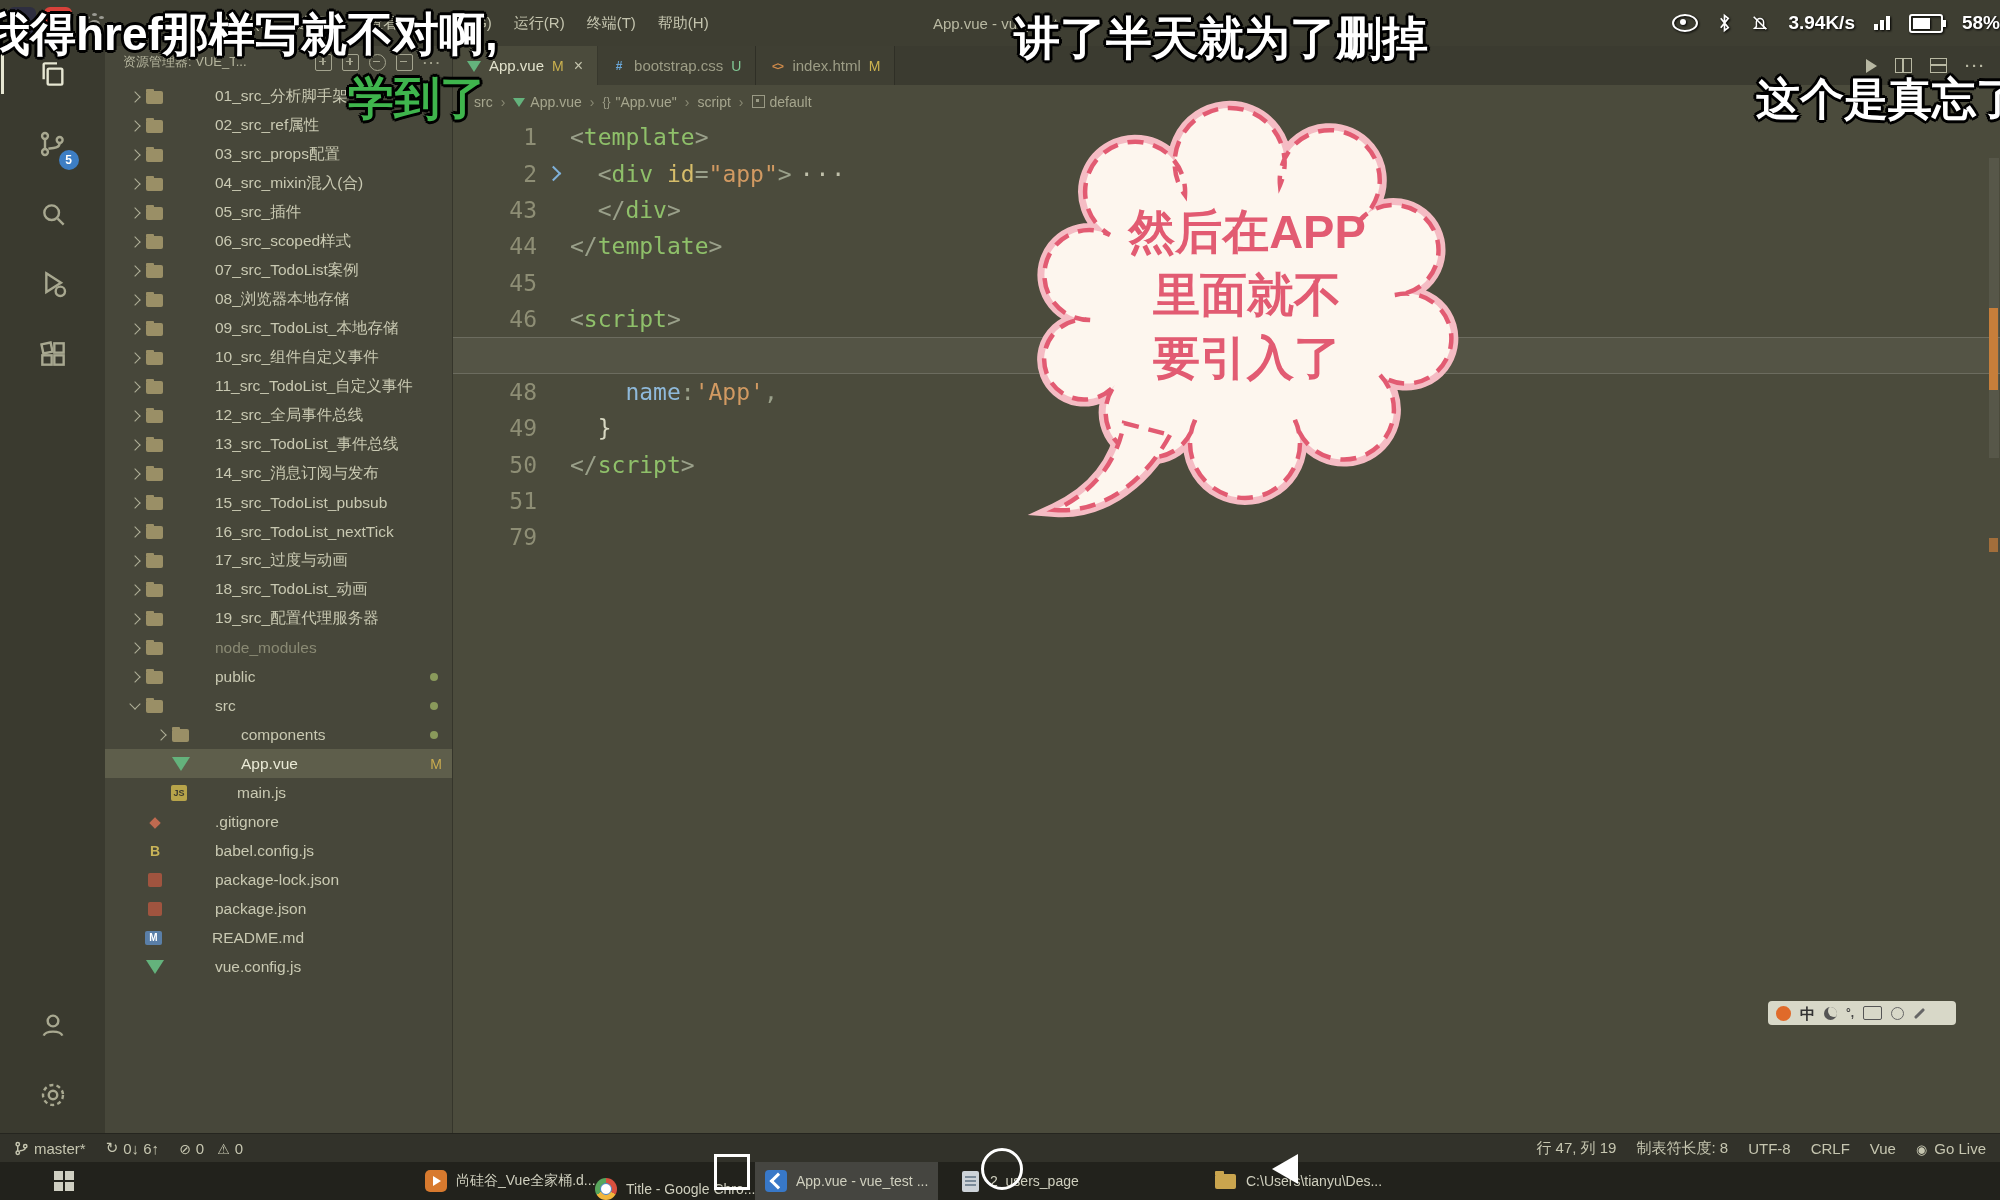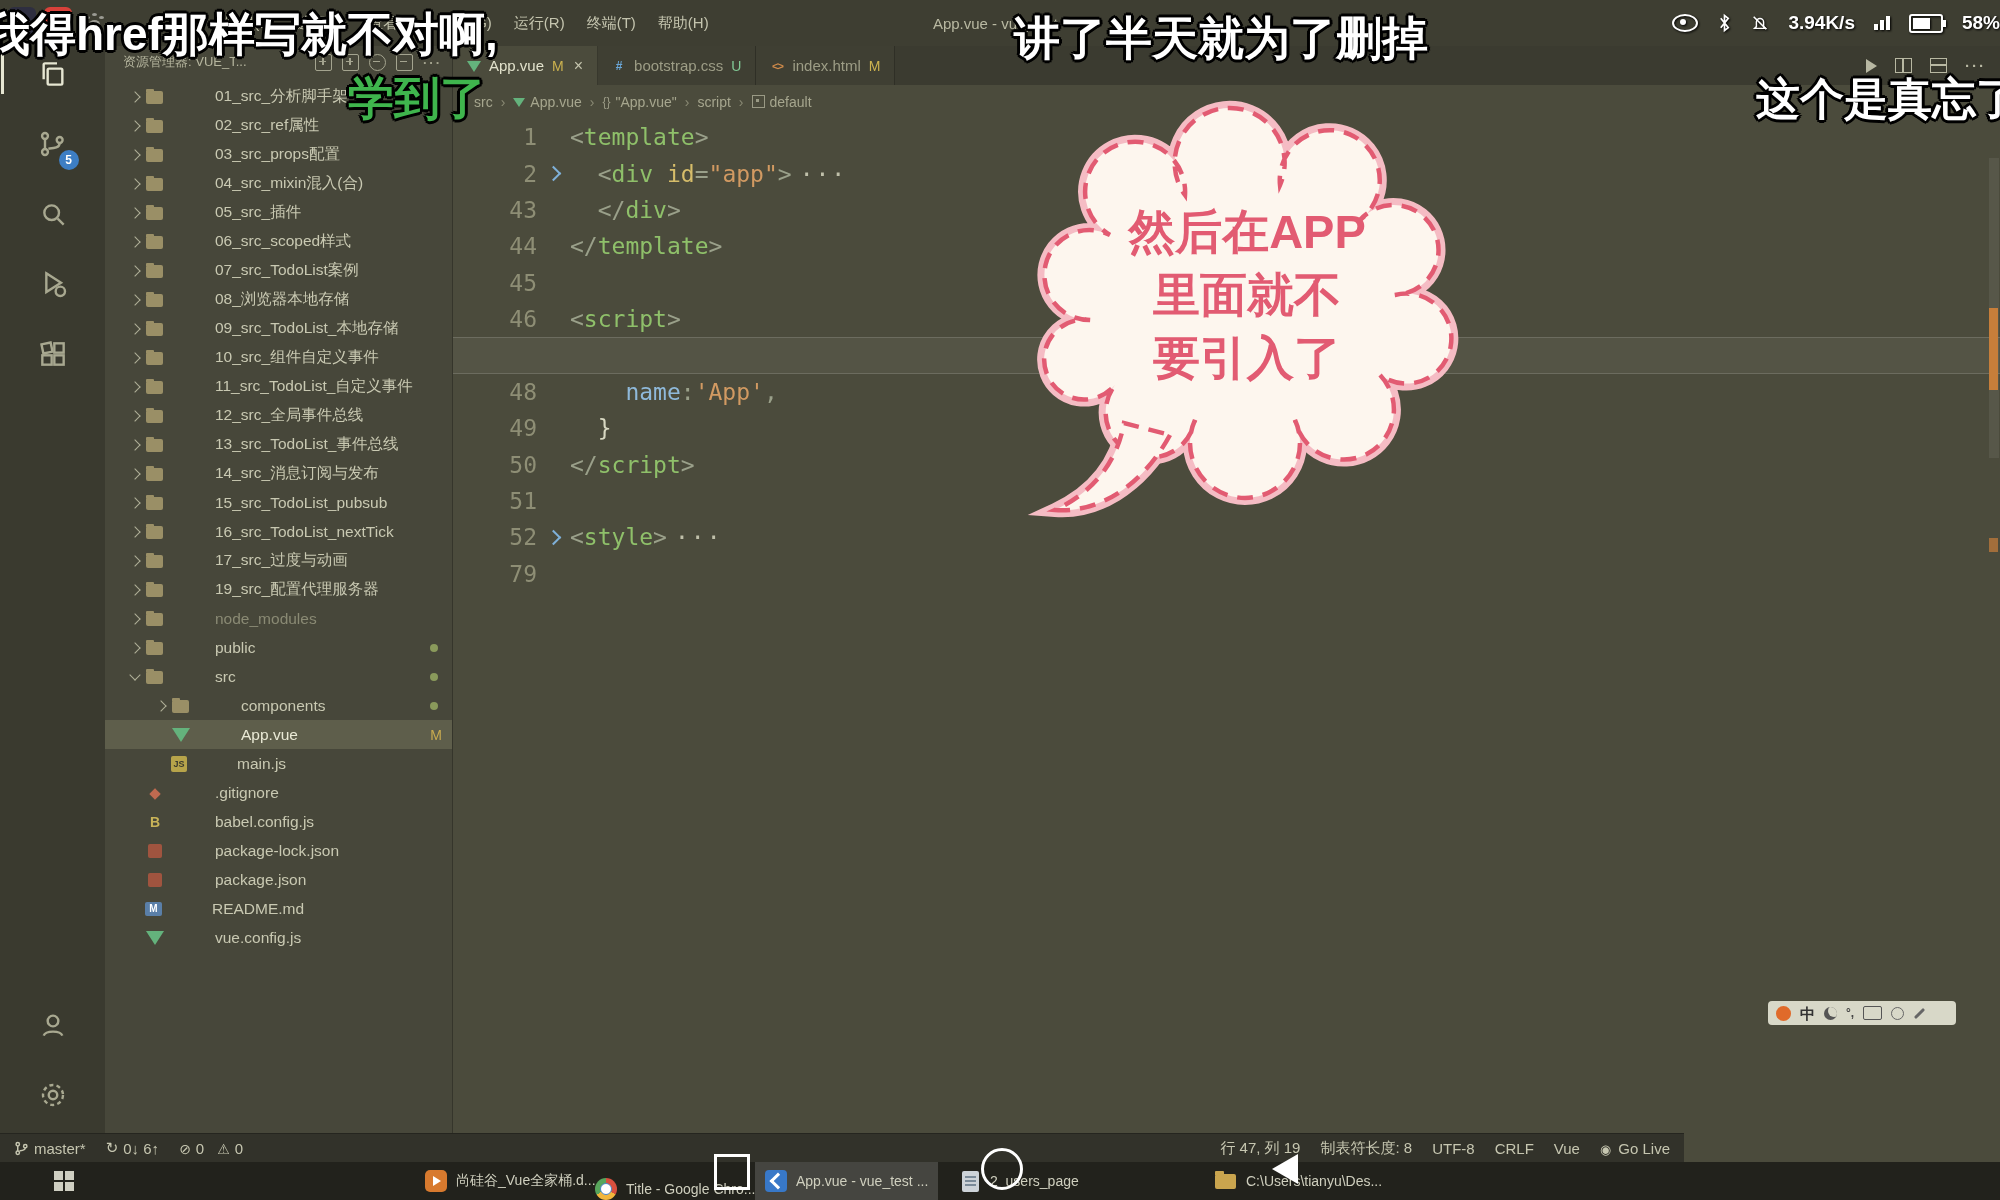--- a/index.html
+++ b/index.html
@@ -123,21 +123,21 @@
   .cl-code{font-size:23px;white-space:pre;}
   .tk-plain{color:#d0d0ba;} .tk-punct{color:#9aa08a;} .tk-tag{color:#8fc06a;} .tk-attr{color:#d6bd6a;}
   .tk-str{color:#d29a62;} .tk-kw{color:#d1952f;font-weight:bold;} .tk-brace{color:#d8d8c2;} .tk-prop{color:#8fb9da;}
   .tk-fold{color:#c0c0aa;margin-left:8px;letter-spacing:2px;}
   .cursor{width:2px;height:27px;background:#e8e8d8;margin-left:2px;}
   .overview-ruler{position:absolute;top:72px;right:0;width:14px;bottom:0;}
   .ov-thumb{position:absolute;right:1px;top:40px;width:10px;height:300px;background:rgba(255,255,255,.07);}
   .ov-mark1{position:absolute;right:2px;top:190px;width:9px;height:82px;background:#c77e3a;}
   .ov-mark2{position:absolute;right:2px;top:420px;width:9px;height:14px;background:#c77e3a;opacity:.7;}
   
-  .statusbar{position:absolute;left:0;top:1133px;width:1684px;height:29px;background:#32322a;border-top:1px solid #00000040;
+  .statusbar{position:absolute;left:0;top:1133px;width:2000px;height:29px;background:#32322a;border-top:1px solid #00000040;
              display:flex;align-items:center;justify-content:space-between;padding:0 14px;box-sizing:border-box;
              font-size:15px;color:#c6c6b0;}
   .st-left,.st-right{display:flex;align-items:center;gap:20px;}
   .st-item{display:flex;align-items:center;gap:5px;cursor:pointer;white-space:nowrap;}
   .st-item svg{width:15px;height:15px;stroke:currentColor;fill:none;stroke-width:1.6;}
   .st-sync::before{content:"↻";font-size:15px;}
   .pi-err::before{content:"⊘";font-size:14px;}
   .pi-warn::before{content:"⚠";font-size:14px;margin-left:8px;}
   .st-icon.broadcast::before{content:"◉";font-size:13px;margin-right:2px;}
   
@@ -418,20 +418,26 @@
 
           </div>
 
           <div class="tree-row lvl1">
             <span class="chev"></span>
             <span class="ticon icon-folder"></span>
             <span class="tlabel">17_src_过度与动画</span>
 
           </div>
 
+          <div class="tree-row lvl1">
+            <span class="chev"></span>
+            <span class="ticon icon-folder"></span>
+            <span class="tlabel">18_src_TodoList_动画</span>
+
+          </div>
 
           <div class="tree-row lvl1">
             <span class="chev"></span>
             <span class="ticon icon-folder"></span>
             <span class="tlabel">19_src_配置代理服务器</span>
 
           </div>
 
           <div class="tree-row lvl1 dim">
             <span class="chev"></span>
@@ -691,29 +697,20 @@
           <div class="cl-row">
             <span class="cl-num">51</span>
             <span class="cl-chev">
               
               
             </span>
             <span class="cl-code"></span>
 
           </div>
 
-          <div class="cl-row">
-            <span class="cl-num">52</span>
-            <span class="cl-chev">
-              <span class="fold-chev"></span>
-
-            </span>
-            <span class="cl-code"><span class="tk-punct">&lt;</span><span class="tk-tag">style</span><span class="tk-punct">&gt;</span><span class="tk-fold">···</span></span>
-
-          </div>
 
           <div class="cl-row">
             <span class="cl-num">79</span>
             <span class="cl-chev">
               
               
             </span>
             <span class="cl-code"></span>
 
           </div>

